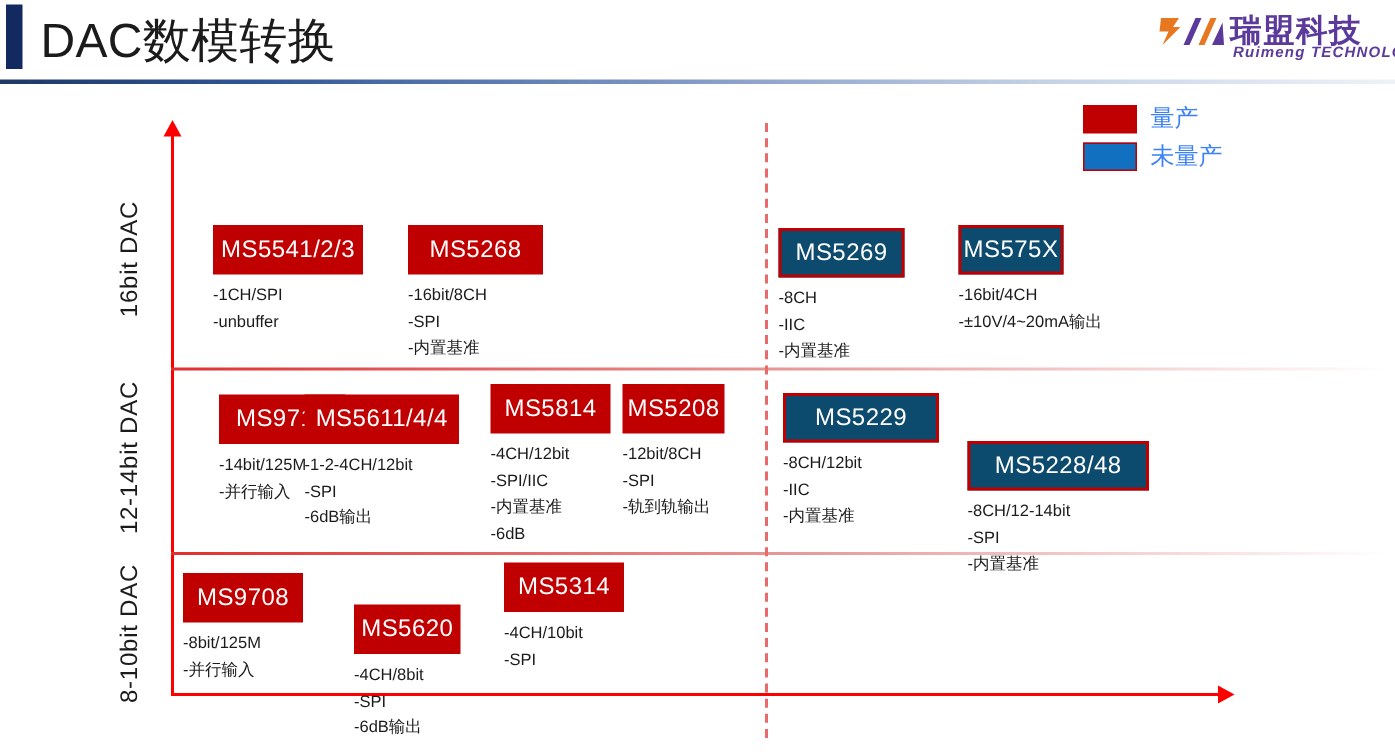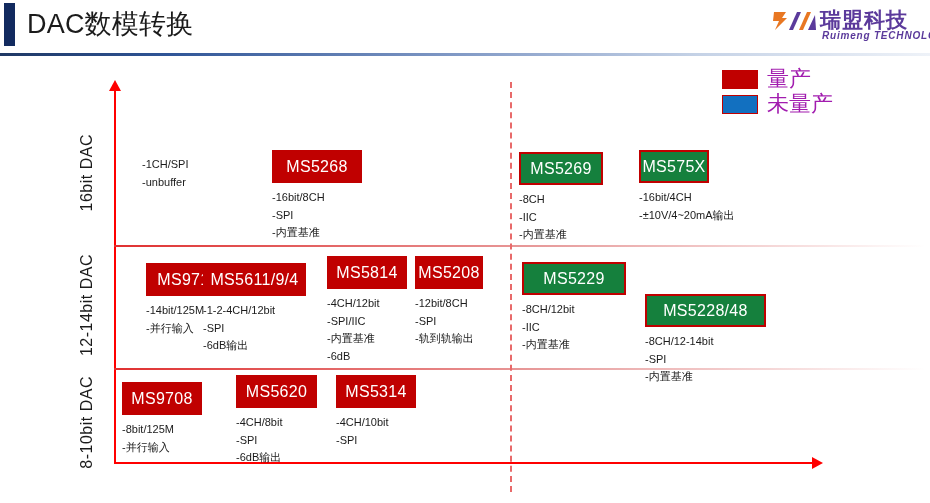--- a/index.html
+++ b/index.html
@@ -24,21 +24,21 @@
   }
   .header-accent {
     position: absolute;
     left: 4px; top: 3px;
     width: 11px; height: 43px;
     background: #122A5F;
   }
   .header-title {
     position: absolute;
     left: 27px; top: 6px;
-    font-size: 27px;
+    font-size: 32px;
     color: #1b1b1b;
     font-weight: 400;
     letter-spacing: 0.2px;
     white-space: nowrap;
   }
   .header-rule {
     position: absolute;
     left: 0; top: 53px;
     width: 930px; height: 3px;
     background: linear-gradient(to right, #1F3864 0%, #2F5597 18%, #7e97c4 48%, #c5d2e6 75%, #eef2f8 100%);
@@ -87,22 +87,22 @@
     height: 22px;
     margin-bottom: 3px;
   }
   .legend-swatch {
     width: 36px; height: 19px;
     margin-right: 9px;
   }
   .legend-swatch.red { background: #C00000; }
   .legend-swatch.blue { background: #1270C0; border: 1.5px solid #C00000; box-sizing: border-box; }
   .legend-label {
-    font-size: 22px;
-    color: #a21caf;
+    font-size: 16px;
+    color: #3b82f6;
     white-space: nowrap;
   }
 
   
   .chart {
     position: absolute;
     left: 0; top: 56px;
     width: 930px; height: 447px;
   }
   
@@ -175,21 +175,21 @@
     align-items: center;
     justify-content: center;
     height: 33px;
     box-sizing: border-box;
     color: #ffffff;
     font-size: 16px;
     letter-spacing: 0.3px;
     white-space: nowrap;
   }
   .chip.red  { background: #C00000; }
-  .chip.blue { background: #15803d; border: 2px solid #C00000; }
+  .chip.blue { background: #0c4a6e; border: 2px solid #C00000; }
   .specs {
     margin-top: 6px;
     font-size: 11px;
     color: #1b1b1b;
     line-height: 17.5px;
     white-space: nowrap;
   }
   .specs div { white-space: nowrap; }
 </style>
 </head>
@@ -231,21 +231,21 @@
 
   <div class="sep-h sep-h1"></div>
   <div class="sep-h sep-h2"></div>
   <div class="sep-v"></div>
 
   <div class="row-label row-label-16">16bit DAC</div>
   <div class="row-label row-label-12">12-14bit DAC</div>
   <div class="row-label row-label-8">8-10bit DAC</div>
 
   <div id="cards-host">
-      <div class="card" style="left: 142px; top: 94px;"><div class="specs">
+      <div class="card" style="left: 142px; top: 94px;"><div class="chip red" style="width: 100px;">MS5541/2/3</div><div class="specs">
           <div>-1CH/SPI</div>
           <div>-unbuffer</div>
         </div></div>
       <div class="card" style="left: 272px; top: 94px;"><div class="chip red" style="width: 90px;">MS5268</div><div class="specs">
           <div>-16bit/8CH</div>
           <div>-SPI</div>
           <div>-内置基准</div>
         </div></div>
       <div class="card" style="left: 519px; top: 96px;"><div class="chip blue" style="width: 84px;">MS5269</div><div class="specs">
           <div>-8CH</div>
@@ -253,21 +253,21 @@
           <div>-内置基准</div>
         </div></div>
       <div class="card" style="left: 639px; top: 94px;"><div class="chip blue" style="width: 70px;">MS575X</div><div class="specs">
           <div>-16bit/4CH</div>
           <div>-±10V/4~20mA输出</div>
         </div></div>
       <div class="card" style="left: 100px; top: 207px; padding-left: 46px;"><div class="chip red" style="width: 84px;">MS9714</div><div class="specs">
           <div>-14bit/125M</div>
           <div>-并行输入</div>
         </div></div>
-      <div class="card" style="left: 203px; top: 207px;"><div class="chip red" style="width: 103px;">MS5611/9/4</div><div class="specs">
+      <div class="card" style="left: 203px; top: 207px;"><div class="chip red" style="width: 103px;">MS5611/4/4</div><div class="specs">
           <div>-1-2-4CH/12bit</div>
           <div>-SPI</div>
           <div>-6dB输出</div>
         </div></div>
       <div class="card" style="left: 327px; top: 200px;"><div class="chip red" style="width: 80px;">MS5814</div><div class="specs">
           <div>-4CH/12bit</div>
           <div>-SPI/IIC</div>
           <div>-内置基准</div>
           <div>-6dB</div>
         </div></div>
@@ -283,21 +283,21 @@
         </div></div>
       <div class="card" style="left: 645px; top: 206px; margin-top: 32px;"><div class="chip blue" style="width: 121px;">MS5228/48</div><div class="specs">
           <div>-8CH/12-14bit</div>
           <div>-SPI</div>
           <div>-内置基准</div>
         </div></div>
       <div class="card" style="left: 122px; top: 326px;"><div class="chip red" style="width: 80px;">MS9708</div><div class="specs">
           <div>-8bit/125M</div>
           <div>-并行输入</div>
         </div></div>
-      <div class="card" style="left: 236px; top: 319px;"><div class="chip red" style="width: 81px;">MS5620</div><div class="specs">
+      <div class="card" style="left: 236px; top: 319px;"><div class="chip red" style="width: 71px; margin-top: 28px;">MS5620</div><div class="specs">
           <div>-4CH/8bit</div>
           <div>-SPI</div>
           <div>-6dB输出</div>
         </div></div>
       <div class="card" style="left: 336px; top: 319px;"><div class="chip red" style="width: 80px;">MS5314</div><div class="specs">
           <div>-4CH/10bit</div>
           <div>-SPI</div>
         </div></div>
     </div>
 </div>

